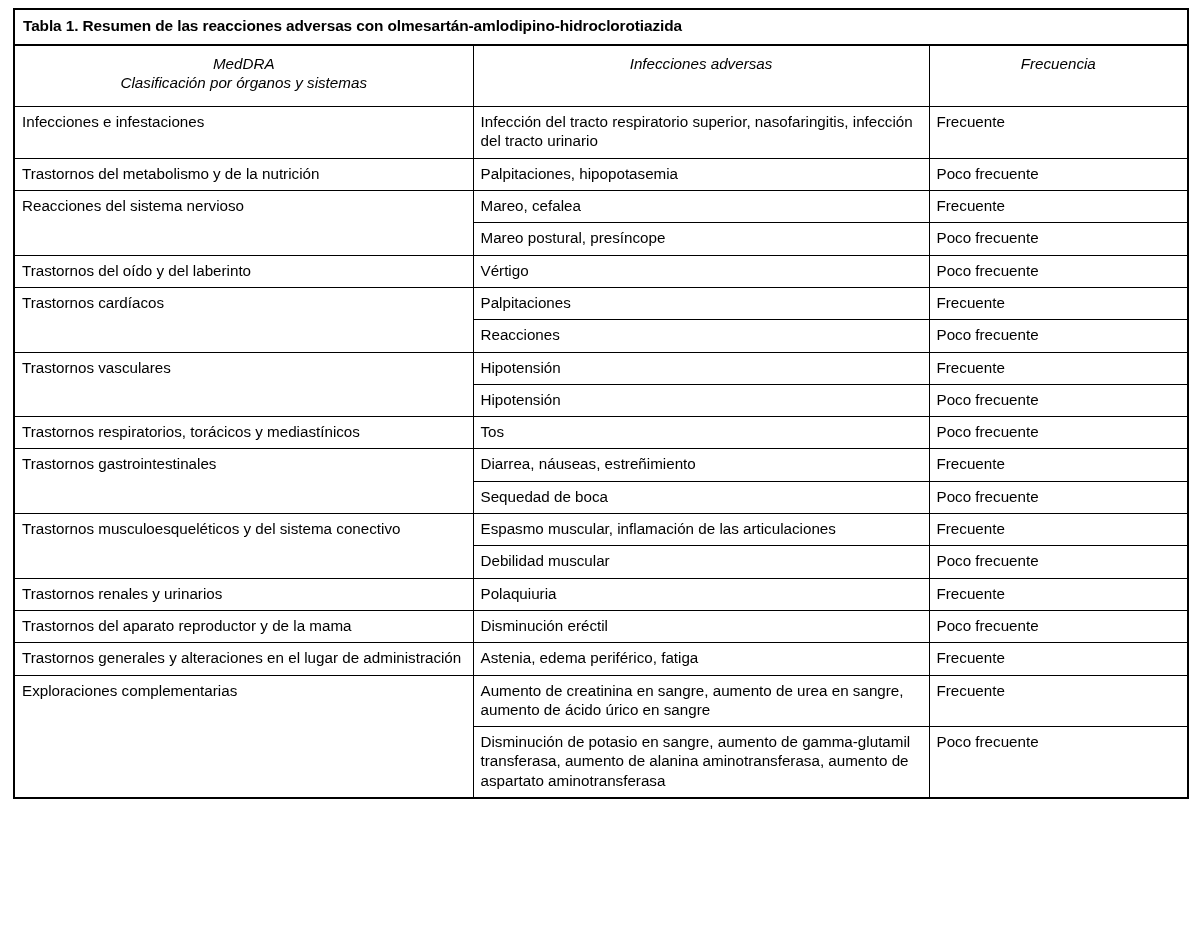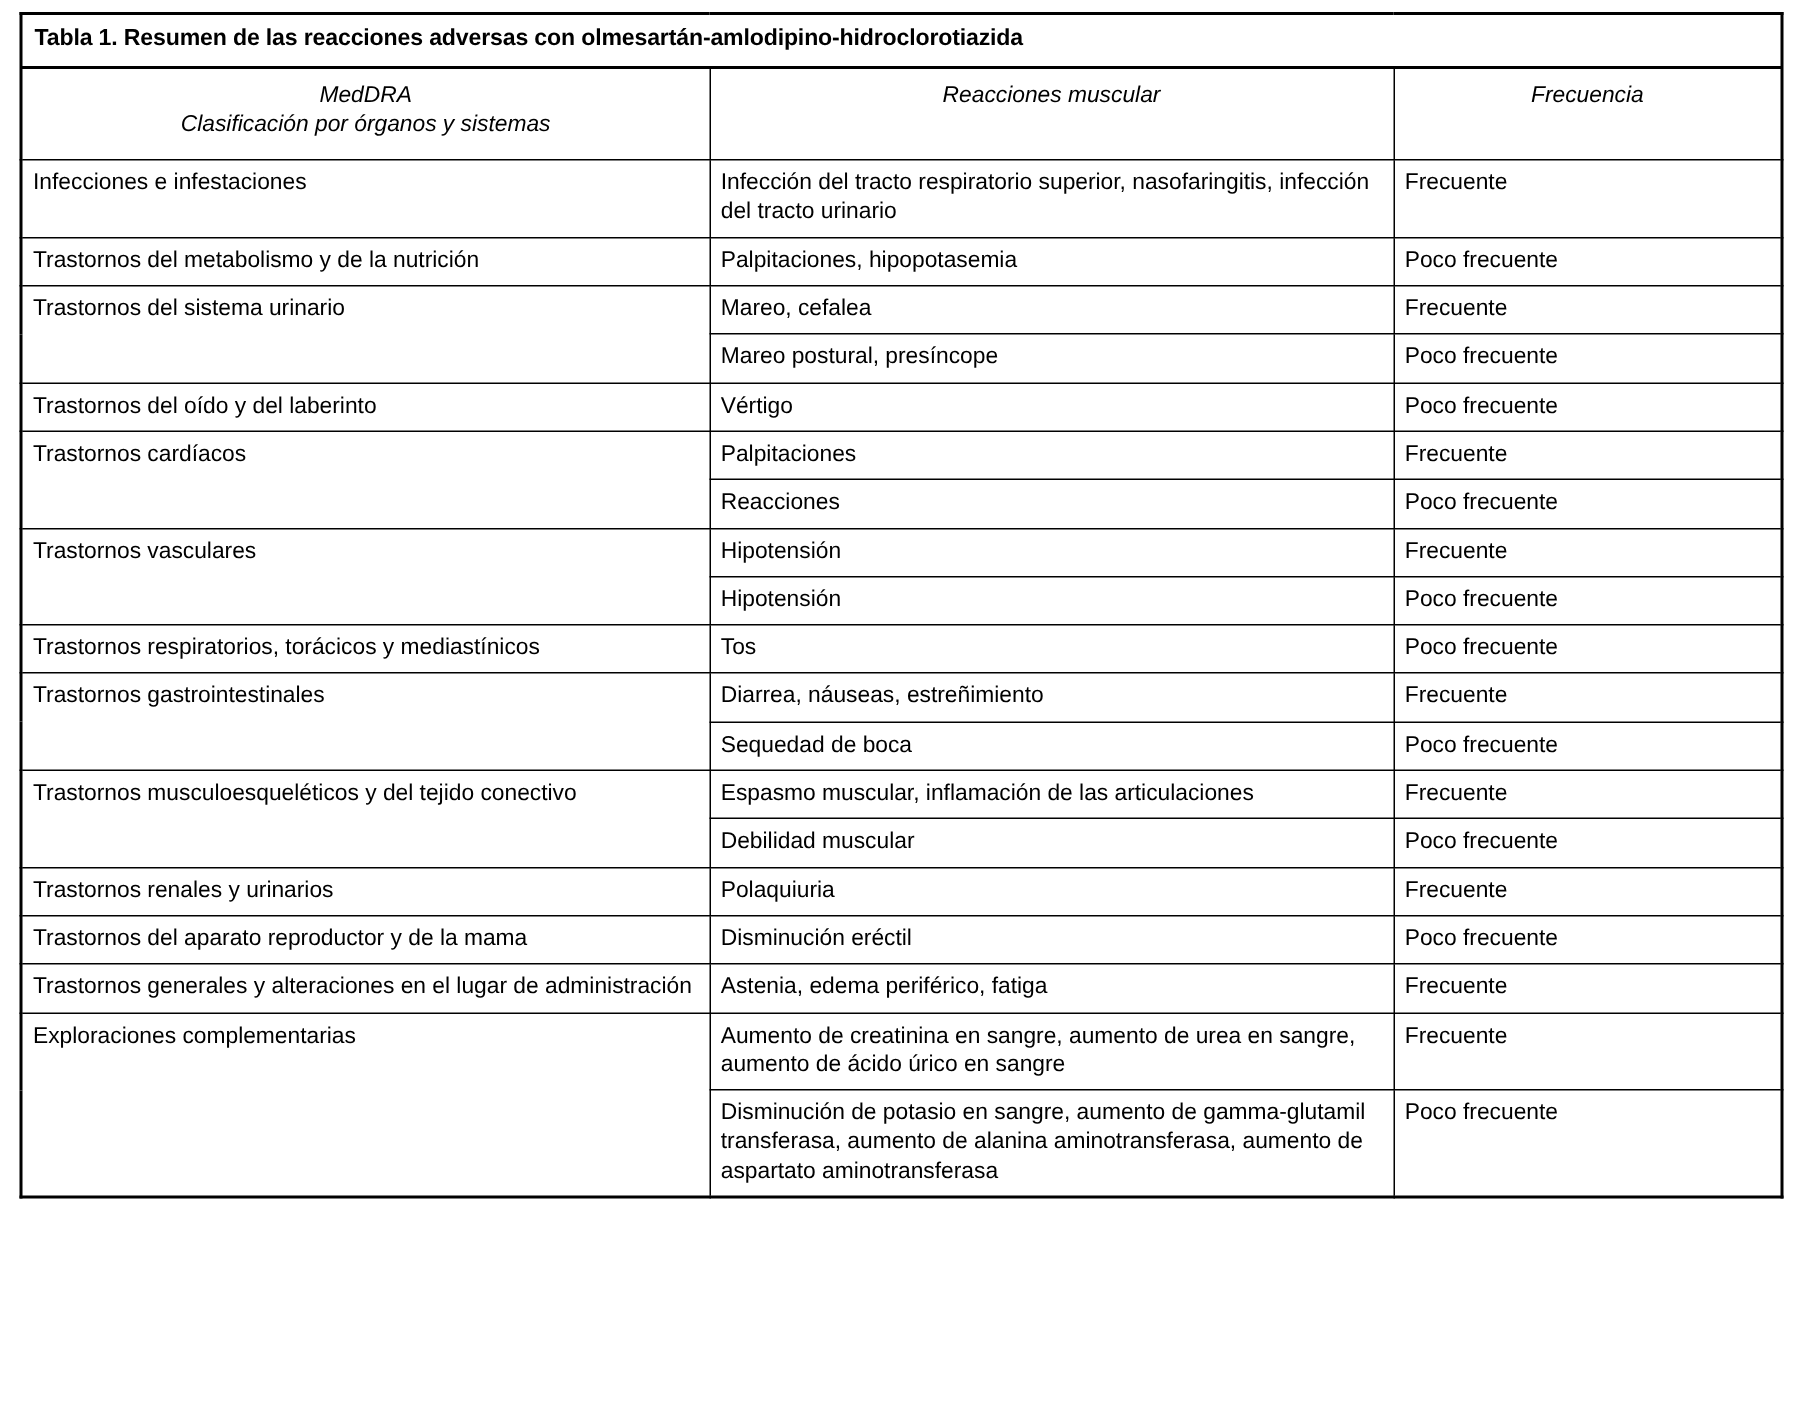--- a/index.html
+++ b/index.html
@@ -94,38 +94,38 @@
       </colgroup>
       <tbody>
         <tr class="title-row">
           <td colspan="3">Tabla 1. Resumen de las reacciones adversas con olmesartán-amlodipino-hidroclorotiazida</td>
         </tr>
         <tr class="header-row">
           <td class="hdr-first">
             <span class="hdr-line">MedDRA</span>
             <span class="hdr-line">Clasificación por órganos y sistemas</span>
           </td>
-          <td>Reacciones muscular</td>
+          <td>Infecciones adversas</td>
           <td class="hdr-last">Frecuencia</td>
         </tr>
 
         <tr>
           <td class="col-soc soc-cell">Infecciones e infestaciones</td>
           <td>Infección del tracto respiratorio superior, nasofaringitis, infección del tracto urinario</td>
           <td class="col-freq">Frecuente</td>
         </tr>
 
         <tr>
           <td class="col-soc soc-cell">Trastornos del metabolismo y de la nutrición</td>
           <td>Palpitaciones, hipopotasemia</td>
           <td class="col-freq">Poco frecuente</td>
         </tr>
 
         <tr>
-          <td class="col-soc soc-cell" rowspan="2">Trastornos del sistema urinario</td>
+          <td class="col-soc soc-cell" rowspan="2">Reacciones del sistema nervioso</td>
           <td>Mareo, cefalea</td>
           <td class="col-freq">Frecuente</td>
         </tr>
         <tr>
           <td>Mareo postural, presíncope</td>
           <td class="col-freq">Poco frecuente</td>
         </tr>
 
         <tr>
           <td class="col-soc soc-cell">Trastornos del oído y del laberinto</td>
@@ -163,21 +163,21 @@
           <td class="col-soc soc-cell" rowspan="2">Trastornos gastrointestinales</td>
           <td>Diarrea, náuseas, estreñimiento</td>
           <td class="col-freq">Frecuente</td>
         </tr>
         <tr>
           <td>Sequedad de boca</td>
           <td class="col-freq">Poco frecuente</td>
         </tr>
 
         <tr>
-          <td class="col-soc soc-cell" rowspan="2">Trastornos musculoesqueléticos y del tejido conectivo</td>
+          <td class="col-soc soc-cell" rowspan="2">Trastornos musculoesqueléticos y del sistema conectivo</td>
           <td>Espasmo muscular, inflamación de las articulaciones</td>
           <td class="col-freq">Frecuente</td>
         </tr>
         <tr>
           <td>Debilidad muscular</td>
           <td class="col-freq">Poco frecuente</td>
         </tr>
 
         <tr>
           <td class="col-soc soc-cell">Trastornos renales y urinarios</td>

